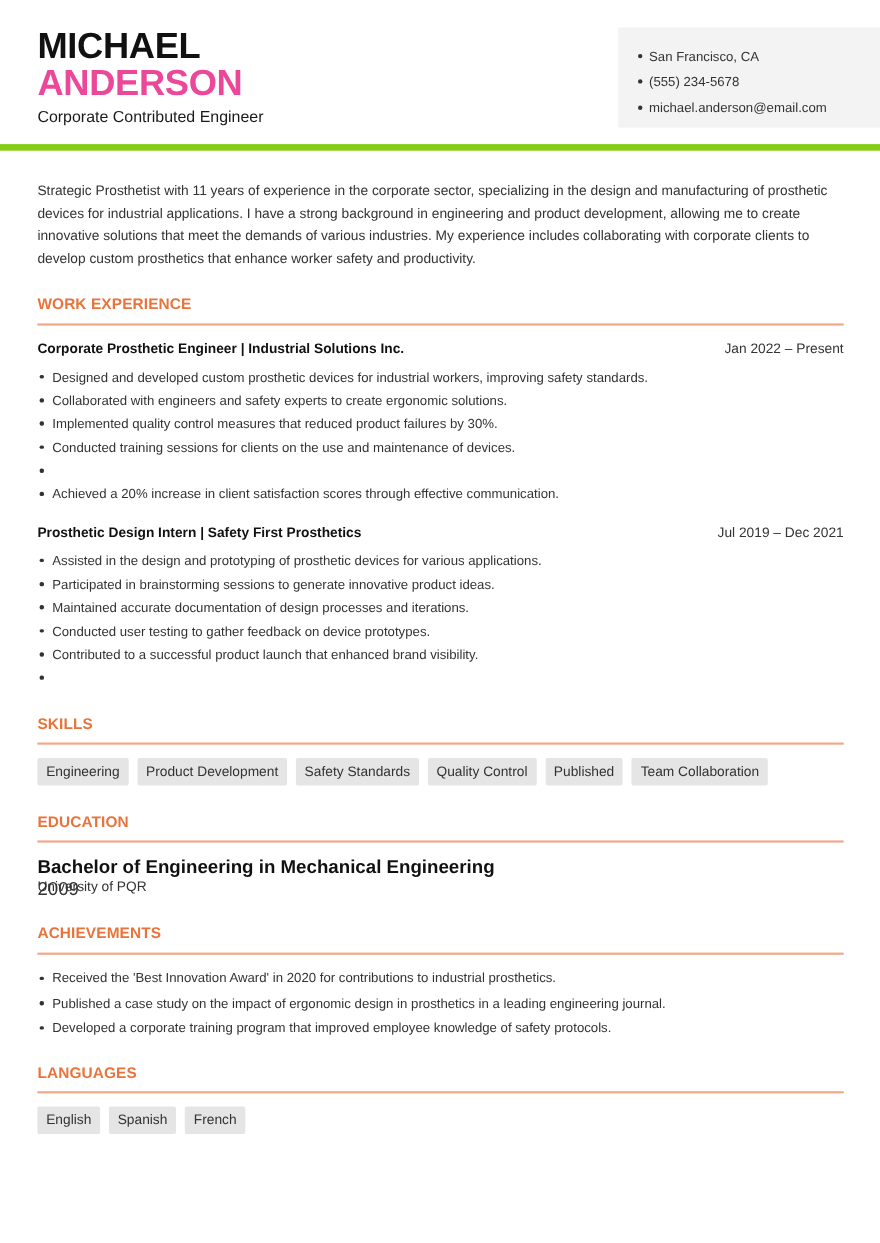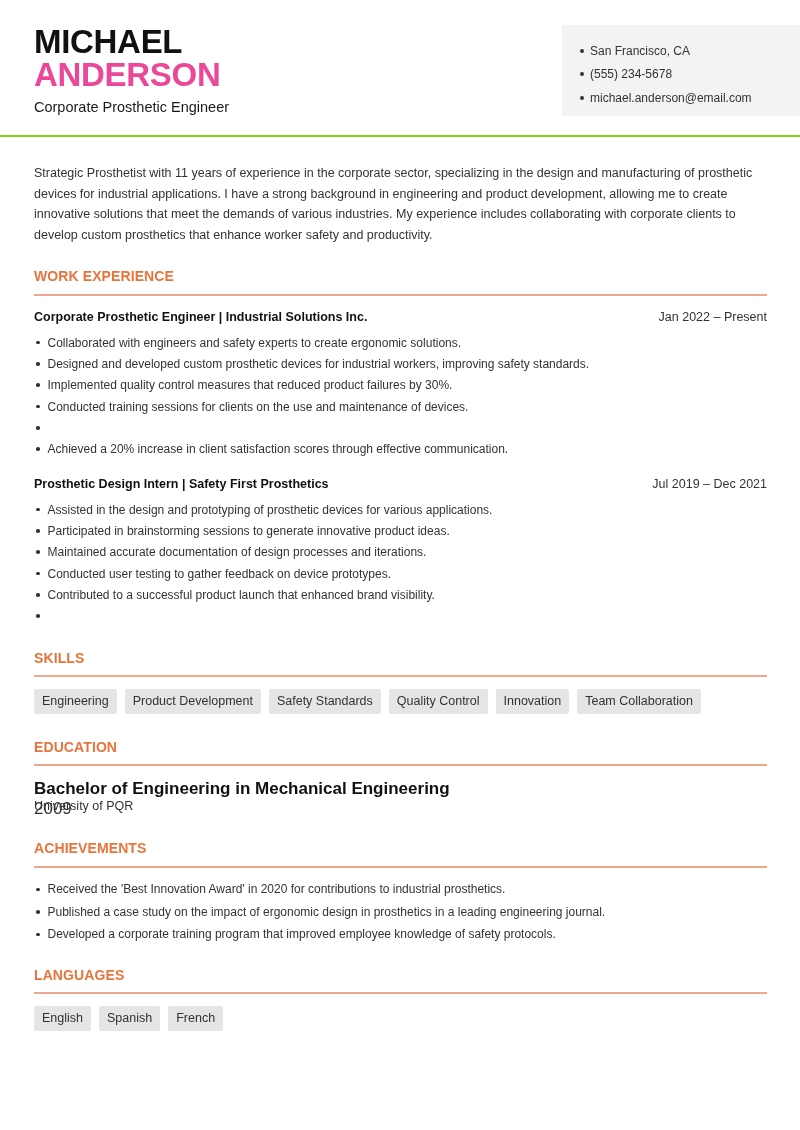--- a/index.html
+++ b/index.html
@@ -1,19 +1,19 @@
 <!DOCTYPE html>
 <html><head>
 <meta charset="utf-8">
 <style>
   * { box-sizing: border-box; margin: 0; padding: 0; }
   html, body { width: 800px; height: 1130px; background: #ffffff; }
   body { font-family: "Liberation Sans", "DejaVu Sans", sans-serif; color: #2b2b2b; position: relative; overflow: hidden; }
 
-  .header { position: absolute; left: 0; top: 0; width: 800px; height: 137px; border-bottom: 2px solid #84cc16; }
+  .header { position: absolute; left: 0; top: 0; width: 800px; height: 137px; border-bottom: 6px solid #84cc16; }
   .name-first { position: absolute; left: 34px; top: 24px; font-size: 33px; font-weight: 700; color: #111111; letter-spacing: -0.3px; line-height: 36px; }
   .name-last { position: absolute; left: 34px; top: 57px; font-size: 33px; font-weight: 700; color: #ec4899; letter-spacing: -0.3px; line-height: 36px; }
   .job-title { position: absolute; left: 34px; top: 99px; font-size: 14.5px; color: #1a1a1a; }
 
   .contact-box { position: absolute; left: 562px; top: 25px; width: 238px; height: 91px; background: #f3f3f3; padding: 14px 0 0 18px; }
   .contact-item { display: flex; align-items: center; font-size: 12px; color: #333; height: 23.5px; }
   .bullet { display: inline-block; width: 4px; height: 4px; background: #333; border-radius: 50%; margin-right: 6px; flex: none; }
 
   .summary { position: absolute; left: 34px; top: 163px; width: 736px; font-size: 12.5px; line-height: 20.7px; color: #333; }
 
@@ -35,21 +35,21 @@
   .edu-degree { font-weight: 700; color: #111; }
   .edu-year { color: #333; }
   .edu-school { position: absolute; left: 34px; top: 799px; font-size: 12.5px; color: #333; }
 </style>
 </head>
 <body>
 
 <div class="header">
   <div class="name-first">MICHAEL</div>
   <div class="name-last">ANDERSON</div>
-  <div class="job-title">Corporate Prosthetic Engineer</div>
+  <div class="job-title">Corporate Contributed Engineer</div>
 
   <div class="contact-box">
     <div class="contact-item">
       <span class="bullet"></span>
       <span>San Francisco, CA</span>
     </div>
     <div class="contact-item">
       <span class="bullet"></span>
       <span>(555) 234-5678</span>
     </div>
@@ -65,25 +65,25 @@
 <div class="section-title" style="top:268px;">WORK EXPERIENCE</div>
 <div class="section-rule" style="top:294px;"></div>
 
 <div class="job-head" style="top:310px;">
   <span class="job-role">Corporate Prosthetic Engineer | Industrial Solutions Inc.</span>
   <span class="job-dates">Jan 2022 – Present</span>
 </div>
 <div class="bullets" style="top:332px;">
   <div class="li">
       <span class="bullet"></span>
-      <span>Collaborated with engineers and safety experts to create ergonomic solutions.</span>
+      <span>Designed and developed custom prosthetic devices for industrial workers, improving safety standards.</span>
     </div>
   <div class="li">
       <span class="bullet"></span>
-      <span>Designed and developed custom prosthetic devices for industrial workers, improving safety standards.</span>
+      <span>Collaborated with engineers and safety experts to create ergonomic solutions.</span>
     </div>
   <div class="li">
       <span class="bullet"></span>
       <span>Implemented quality control measures that reduced product failures by 30%.</span>
     </div>
   <div class="li">
       <span class="bullet"></span>
       <span>Conducted training sessions for clients on the use and maintenance of devices.</span>
     </div>
   <div class="li">
@@ -125,21 +125,21 @@
     </div>
 </div>
 
 <div class="section-title" style="top:650px;">SKILLS</div>
 <div class="section-rule" style="top:675px;"></div>
 <div class="tags" style="top:689px;">
   <span class="tag">Engineering</span>
   <span class="tag">Product Development</span>
   <span class="tag">Safety Standards</span>
   <span class="tag">Quality Control</span>
-  <span class="tag">Innovation</span>
+  <span class="tag">Published</span>
   <span class="tag">Team Collaboration</span>
 </div>
 
 <div class="section-title" style="top:739px;">EDUCATION</div>
 <div class="section-rule" style="top:764px;"></div>
 <div class="edu-head">
   <span class="edu-degree">Bachelor of Engineering in Mechanical Engineering</span>
   <span class="edu-year">2009</span>
 </div>
 <div class="edu-school">University of PQR</div>

